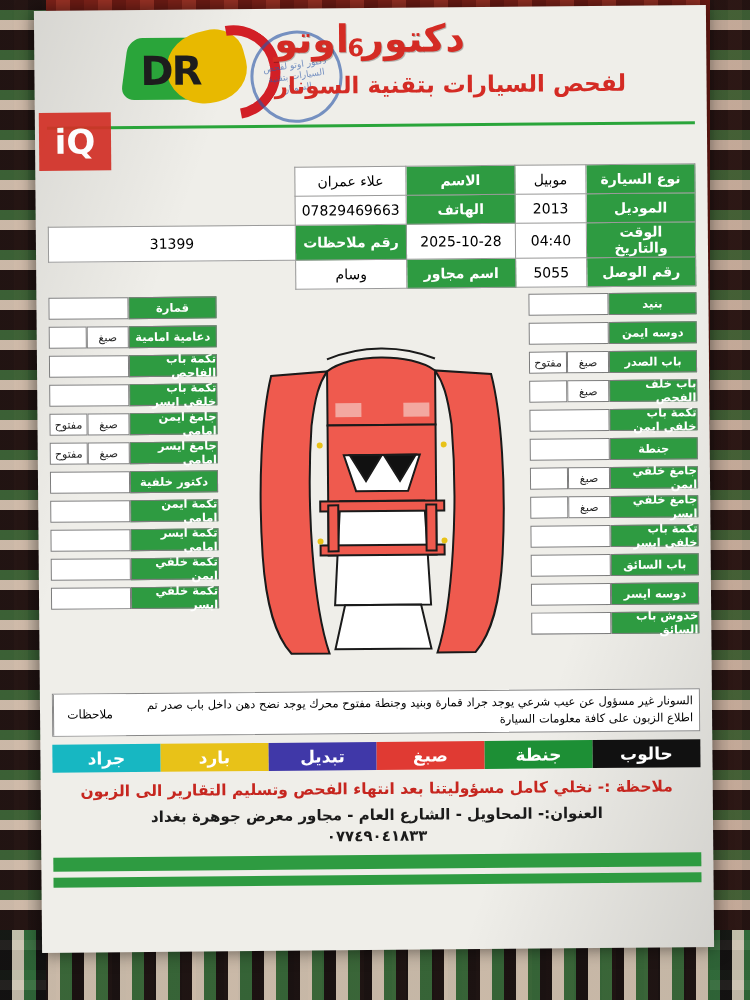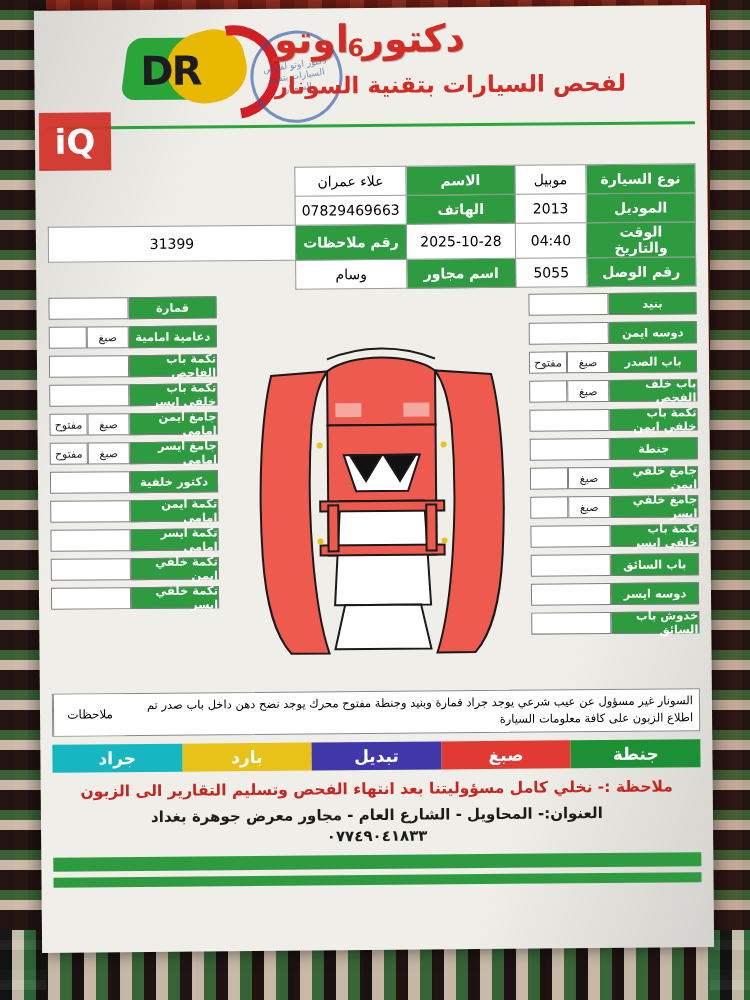--- a/index.html
+++ b/index.html
@@ -340,20 +340,21 @@
         </svg>
       </div>
     </div>
 
     <div class="notes">
       <div class="ntext">السونار غير مسؤول عن عيب شرعي يوجد جراد قمارة وبنيد وجنطة مفتوح محرك يوجد نضح دهن داخل باب صدر تم اطلاع الزبون على كافة معلومات السيارة</div>
       <div class="nlabel">ملاحظات</div>
     </div>
 
     <div class="legend">
+      <div style="background:#111111">حالوب</div>
       <div style="background:#1d8f35">جنطة</div>
       <div style="background:#e03a33">صبغ</div>
       <div style="background:#4038a8">تبديل</div>
       <div style="background:#e8c218">بارد</div>
       <div style="background:#17b7c2">جراد</div>
     </div>
 
     <div class="note-line">ملاحظة :- نخلي كامل مسؤوليتنا بعد انتهاء الفحص وتسليم التقارير الى الزبون</div>
     <div class="addr">العنوان:- المحاويل - الشارع العام - مجاور معرض جوهرة بغداد</div>
     <div class="phone">٠٧٧٤٩٠٤١٨٣٣</div>

